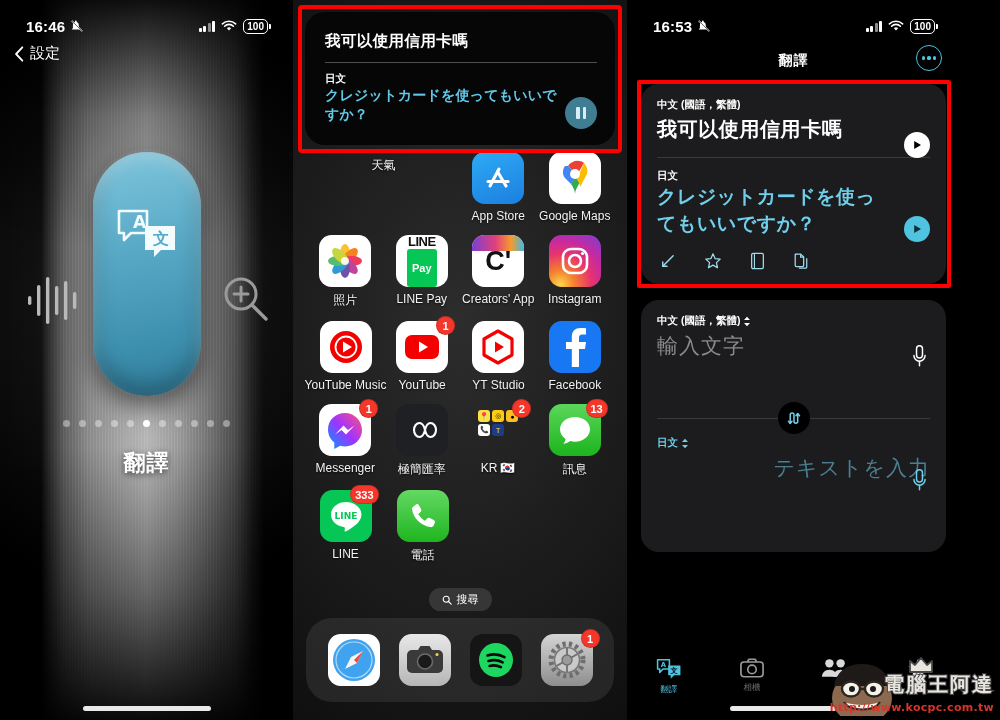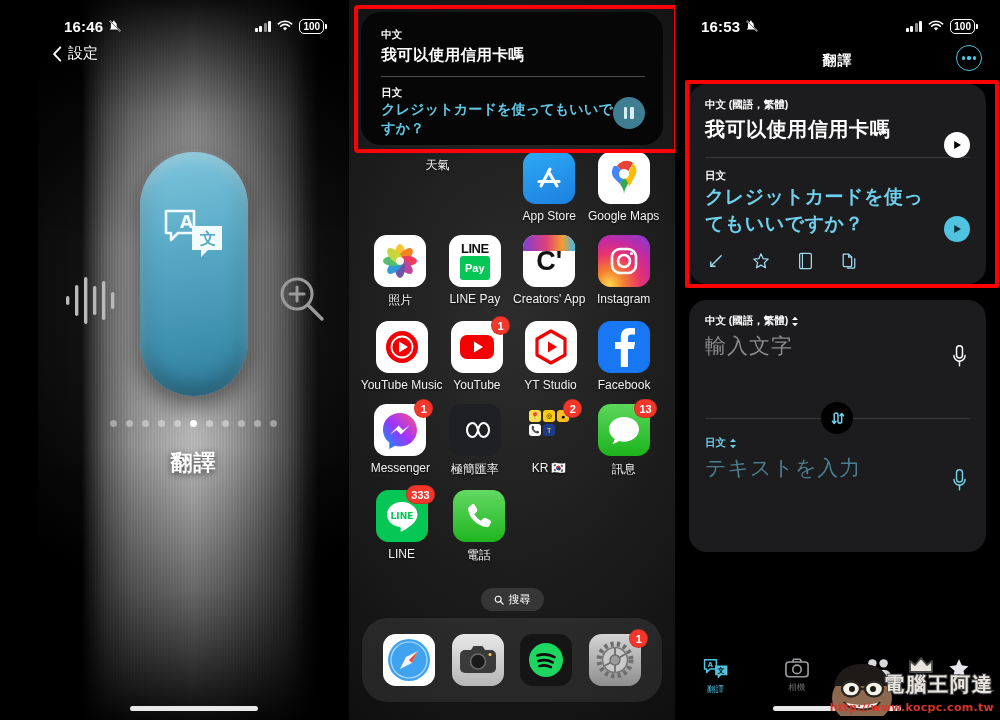--- a/index.html
+++ b/index.html
@@ -2,21 +2,21 @@
 <html><head>
 <meta charset="utf-8">
 <style>
   * { margin:0; padding:0; box-sizing:border-box; }
   html,body { width:1000px; height:720px; background:#000; overflow:hidden;
     font-family:"Liberation Sans","DejaVu Sans",sans-serif; }
   .stage { position:relative; width:1000px; height:720px; display:flex; background:#000; }
 
   
   .panel { position:relative; height:720px; overflow:hidden; background:#000; }
-  .p1 { width:319px;margin-left:38px; }
+  .p1 { width:293px; }
   .p2 { width:334px; }
   .p3 { width:333px;padding-left:12px; }
 
   
   .statusbar { position:absolute; top:0; left:0; right:0; height:40px; z-index:40;
     display:flex; align-items:center; justify-content:space-between;
     padding:12px 22px 0 26px; color:#fff; }
   .sb-left { display:flex; align-items:center; gap:5px; font-size:15px; font-weight:600; letter-spacing:.2px; }
   .sb-right { display:flex; align-items:center; gap:6px; }
   .bars { display:flex; align-items:flex-end; gap:1.5px; height:11px; }
@@ -129,21 +129,21 @@
   .play-w { position:absolute; right:16px; top:48px; width:26px; height:26px; border-radius:50%;
     background:#fff; display:flex; align-items:center; justify-content:center; }
   .play-c { position:absolute; right:16px; top:132px; width:26px; height:26px; border-radius:50%;
     background:#4fc3e0; display:flex; align-items:center; justify-content:center; }
   .acts { position:absolute; left:18px; bottom:14px; display:flex; gap:28px; align-items:center; }
 
   .card-in { top:300px; height:252px; padding:14px 16px; }
   .in-lang { display:flex; align-items:center; gap:3px; color:#fff; font-size:10.5px; font-weight:700; }
   .in-lang.cy { color:#6fd0ec; }
   .in-ph { color:#8a8a8e; font-size:21px; margin-top:4px; letter-spacing:1px; }
-  .in-ph.cy { color:#4a7f91; }
+  .in-ph.cy { color:#4a7f91;text-align:right; }
   .mic { position:absolute; right:18px; }
   .swap-row { position:absolute; left:16px; right:16px; top:118px; height:1px; background:#3a3a3c; }
   .swap-btn { position:absolute; left:50%; top:118px; transform:translate(-50%,-50%);
     width:32px; height:32px; border-radius:50%; background:#000;
     display:flex; align-items:center; justify-content:center; }
 
   .tabbar { position:absolute; bottom:0; left:0; right:0; height:72px; z-index:20;
     display:flex; align-items:flex-start; padding-top:10px; }
   .tab { flex:1; display:flex; flex-direction:column; align-items:center; gap:4px; }
   .tab .tl { font-size:8.5px; color:#6a6a6e; }
@@ -251,21 +251,20 @@
     </div>
 
     <div class="p1-title">翻譯</div>
     <div class="home-ind"></div>
   </div>
 
   <div class="panel p2">
     <div class="p2-bg"></div>
 
     <div class="notif">
-      <div class="nf-lang">中文</div>
       <div class="nf-src">我可以使用信用卡嗎</div>
       <div class="nf-rule"></div>
       <div class="nf-lang">日文</div>
       <div class="nf-tgt" style="max-width:238px">クレジットカードを使ってもいいですか？</div>
       <div class="nf-pause">
           <i></i>
           <i></i>
         </div>
     </div>
 
@@ -326,21 +325,21 @@
             </svg>
           </div>
             </div>
           <div class="lbl">照片</div>
         </div>
 
         <div class="cell">
           <div class="ico">
               <div class="inner" style="background:#fff;flex-direction:column;gap:1px">
             <span style="font-size:13px;font-weight:800;color:#111;line-height:13px;letter-spacing:-.5px">LINE</span>
-            <span style="background:#06c755;color:#fff;font-size:11px;font-weight:800;padding:5px 5px;border-radius:3px;line-height:14px">Pay</span>
+            <span style="background:#06c755;color:#fff;font-size:11px;font-weight:800;padding:12px 5px;border-radius:3px;line-height:14px">Pay</span>
           </div>
             </div>
           <div class="lbl">LINE Pay</div>
         </div>
 
         <div class="cell">
           <div class="ico">
               <div class="inner" style="background:#fff;position:relative">
             <div style="position:absolute;top:0;left:0;right:0;height:16px;background:linear-gradient(90deg,#7b3fd4,#e0407a 45%,#f59c2e 75%,#3bb8e8)"></div>
             <span style="position:relative;font-size:27px;font-weight:800;color:#111;line-height:27px">C'</span>

